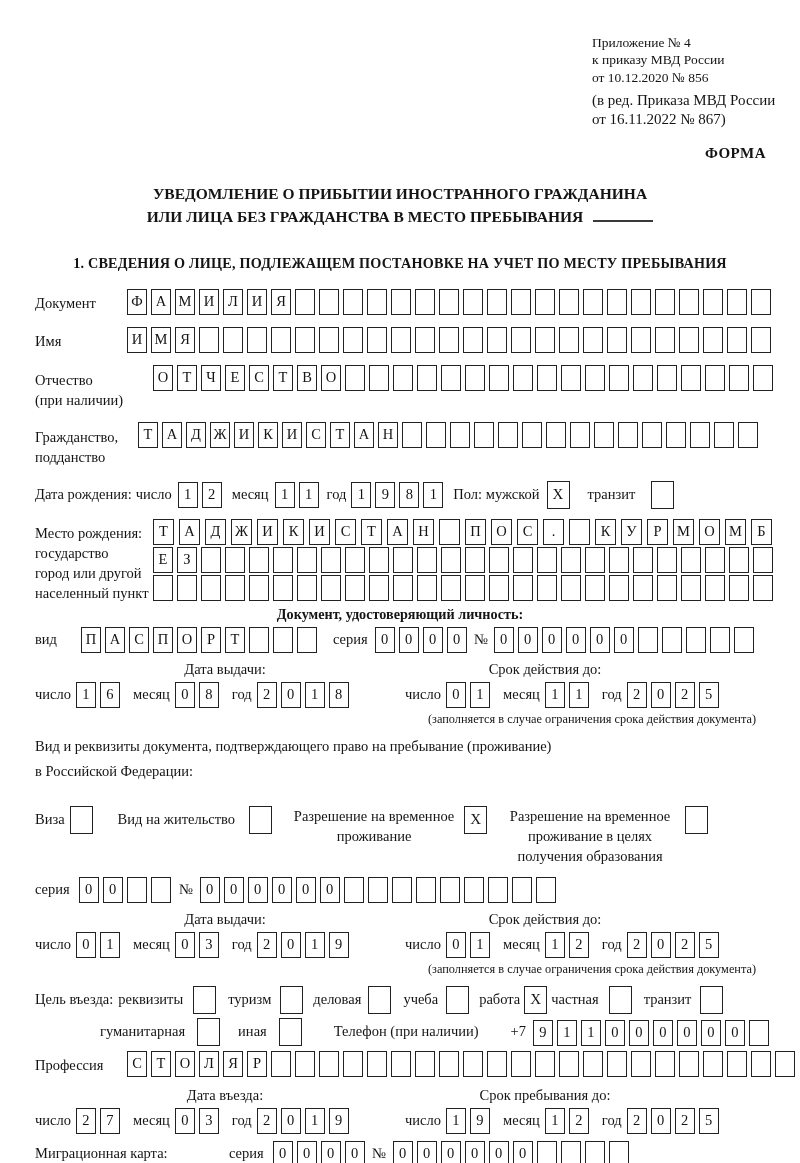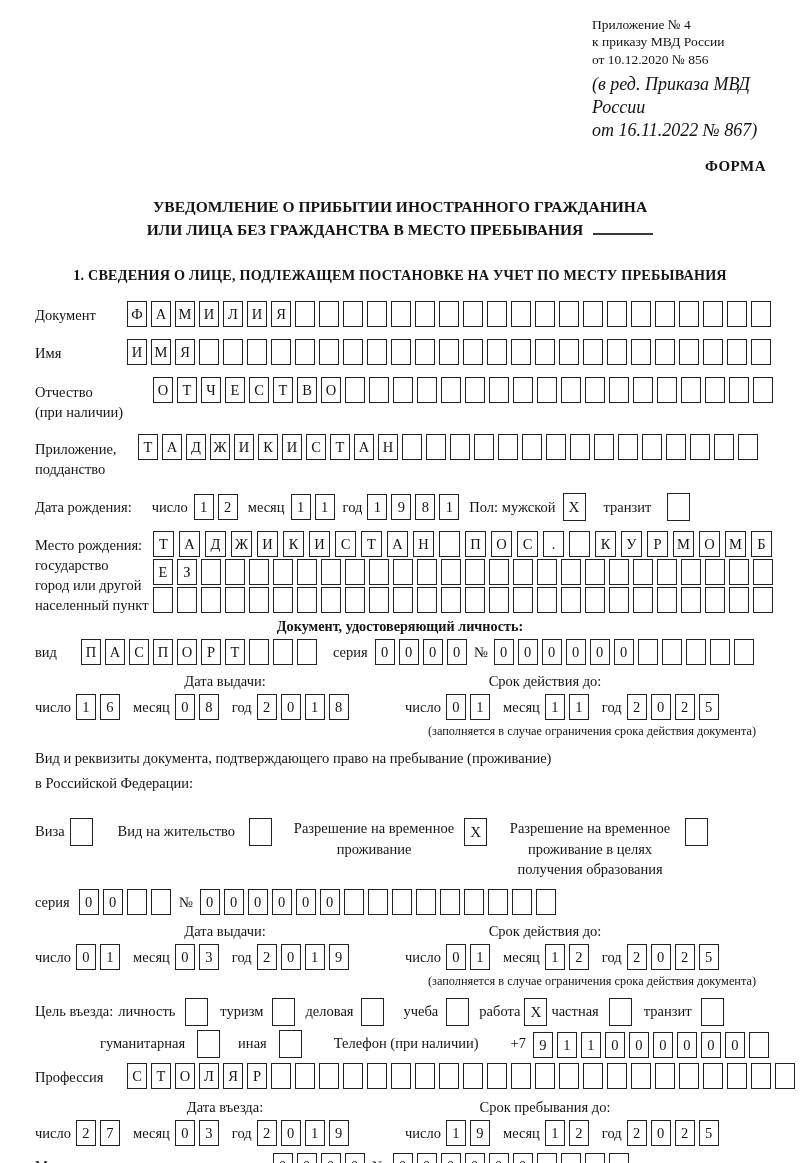--- a/index.html
+++ b/index.html
@@ -1,21 +1,21 @@
 <!DOCTYPE html>
 <html><head>
 <meta charset="utf-8">
 <style>
   html,body{margin:0;padding:0;background:#e8e8e8;}
   .page{
     position:relative;width:800px;height:1163px;margin:0 auto;background:#fff;
     font-family:"Liberation Serif",serif;color:#141414;overflow:hidden;
   }
-  .top-note{padding-top:16px;margin-left:592px;font-size:13.5px;line-height:1.28;}
-  .top-note .small{font-size:18px;font-style:italic;}
+  .top-note{padding-top:34px;margin-left:592px;font-size:13.5px;line-height:1.28;}
+  .top-note .small{font-size:15px;}
   .top-note .gap{margin-top:5px;}
   .forma{margin-top:16px;margin-right:34px;text-align:right;font-weight:bold;font-size:15px;letter-spacing:.5px;}
   .title{margin-top:20px;text-align:center;font-weight:bold;font-size:15.5px;line-height:1.5;}
   .blank-line{display:inline-block;width:60px;border-bottom:2px solid #3a3a3a;margin-left:10px;vertical-align:baseline;}
   .section-head{margin-top:26px;text-align:center;font-weight:bold;font-size:14.2px;letter-spacing:.2px;}
 
   .row{display:flex;align-items:flex-start;margin-left:35px;margin-top:12px;}
   .lbl{font-size:14.5px;line-height:19px;padding-top:5px;flex-shrink:0;}
   .lbl2{font-size:14.5px;line-height:20px;flex-shrink:0;}
   .w92{width:92px;} .w103{width:103px;} .w118{width:118px;} .w98{width:98px;}
@@ -165,21 +165,21 @@
         <div class="cell"></div>
         <div class="cell"></div>
         <div class="cell"></div>
         <div class="cell"></div>
         <div class="cell"></div>
       </div>
   </div>
 
   <div class="row">
     <div class="lbl2 w103" style="padding-top:5px">
-      <div>Приложение,</div>
+      <div>Гражданство,</div>
       <div>подданство</div>
     </div>
     <div class="cells">
         <div class="cell">Т</div>
         <div class="cell">А</div>
         <div class="cell">Д</div>
         <div class="cell">Ж</div>
         <div class="cell">И</div>
         <div class="cell">К</div>
         <div class="cell">И</div>
@@ -199,21 +199,21 @@
         <div class="cell"></div>
         <div class="cell"></div>
         <div class="cell"></div>
         <div class="cell"></div>
         <div class="cell"></div>
         <div class="cell"></div>
       </div>
   </div>
 
   <div class="row" style="margin-top:14px;align-items:center">
-    <span class="lbl" style="padding-top:0;margin-right:20px">Дата рождения:</span>
+    <span class="lbl" style="padding-top:0;margin-right:4px">Дата рождения:</span>
     <span class="lbl" style="padding-top:0;margin-right:6px">число</span>
     <div class="cells">
         <div class="cell">1</div>
         <div class="cell">2</div>
       </div>
     <span class="lbl" style="padding-top:0;margin:0 6px 0 6px">месяц</span>
     <div class="cells">
         <div class="cell">1</div>
         <div class="cell">1</div>
       </div>
@@ -495,27 +495,27 @@
             <div class="cell">2</div>
             <div class="cell">5</div>
           </div>
       </div>
       <div class="dnote">(заполняется в случае ограничения срока действия документа)</div>
     </div>
   </div>
 
   <div class="row" style="margin-top:9px">
     <span class="ck-lbl">Цель въезда:</span>
-    <span class="ck-lbl" style="margin-left:5px">личность</span>
+    <span class="ck-lbl" style="margin-left:5px">реквизиты</span>
     <div class="checkbox" style="margin-left:10px"></div>
     <span class="ck-lbl" style="margin-left:12px">туризм</span>
     <div class="checkbox" style="margin-left:9px"></div>
     <span class="ck-lbl" style="margin-left:10px">деловая</span>
     <div class="checkbox" style="margin-left:7px"></div>
-    <span class="ck-lbl" style="margin-left:20px">учеба</span>
+    <span class="ck-lbl" style="margin-left:12px">учеба</span>
     <div class="checkbox" style="margin-left:8px"></div>
     <span class="ck-lbl" style="margin-left:10px">работа</span>
     <div class="checkbox" style="margin-left:4px">X</div>
     <span class="ck-lbl" style="margin-left:4px">частная</span>
     <div class="checkbox" style="margin-left:10px"></div>
     <span class="ck-lbl" style="margin-left:12px">транзит</span>
     <div class="checkbox" style="margin-left:9px"></div>
   </div>
 
   <div class="row" style="margin-top:4px;margin-left:100px">

